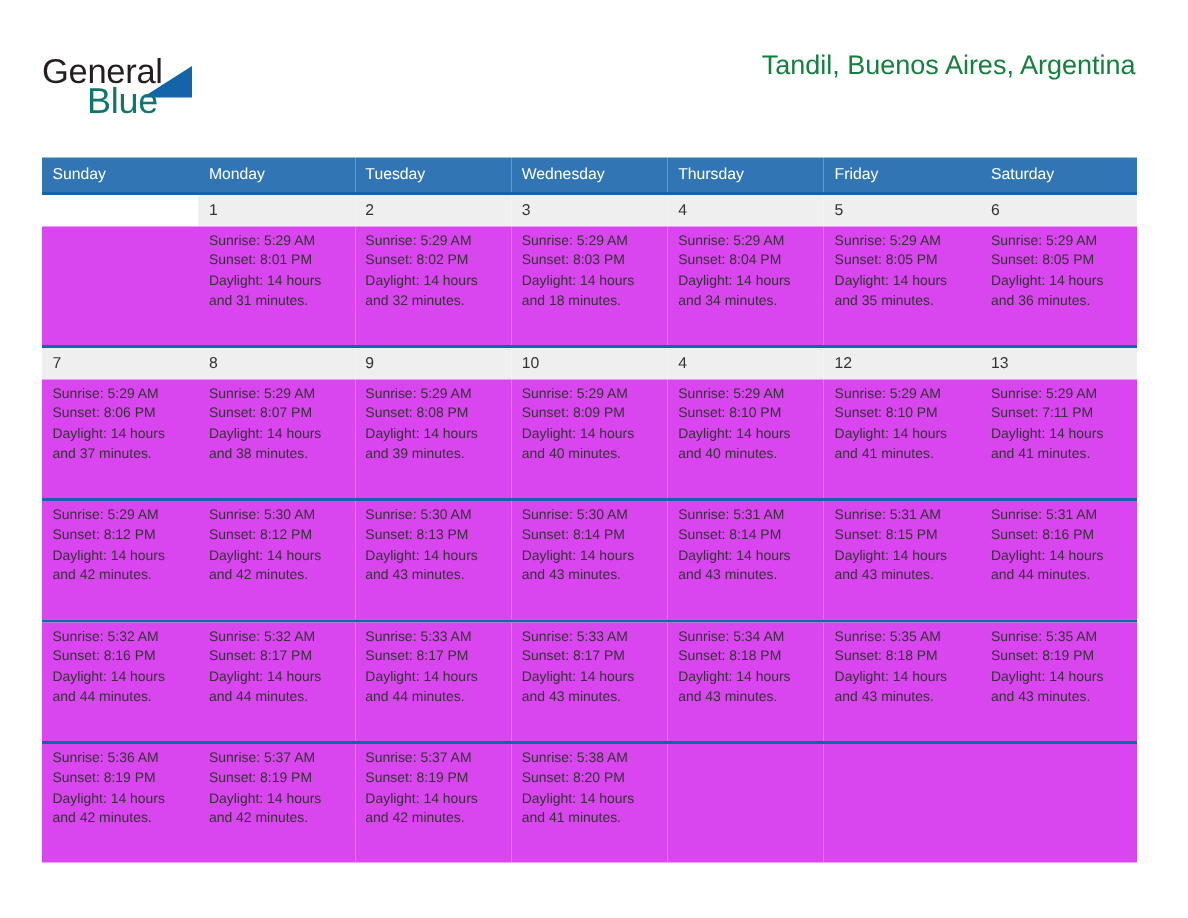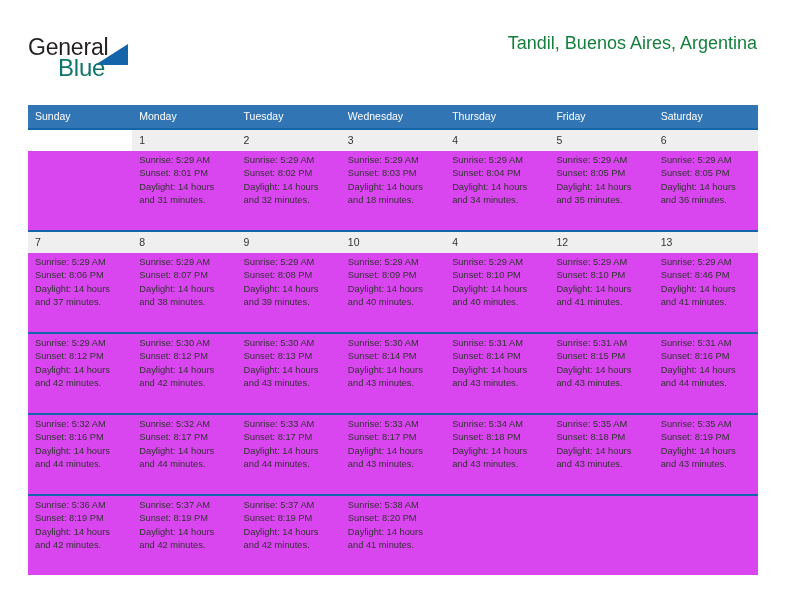--- a/index.html
+++ b/index.html
@@ -272,21 +272,21 @@
             <span class="line">and 40 minutes.</span>
           </td>
           <td>
             <span class="line">Sunrise: 5:29 AM</span>
             <span class="line">Sunset: 8:10 PM</span>
             <span class="line">Daylight: 14 hours</span>
             <span class="line">and 41 minutes.</span>
           </td>
           <td>
             <span class="line">Sunrise: 5:29 AM</span>
-            <span class="line">Sunset: 8:46 PM</span>
+            <span class="line">Sunset: 7:11 PM</span>
             <span class="line">Daylight: 14 hours</span>
             <span class="line">and 41 minutes.</span>
           </td>
         </tr>
         <tr class="week-sep">
           <td colspan="7"></td>
         </tr>
         <tr class="detail-row">
           <td>
             <span class="line">Sunrise: 5:29 AM</span>

